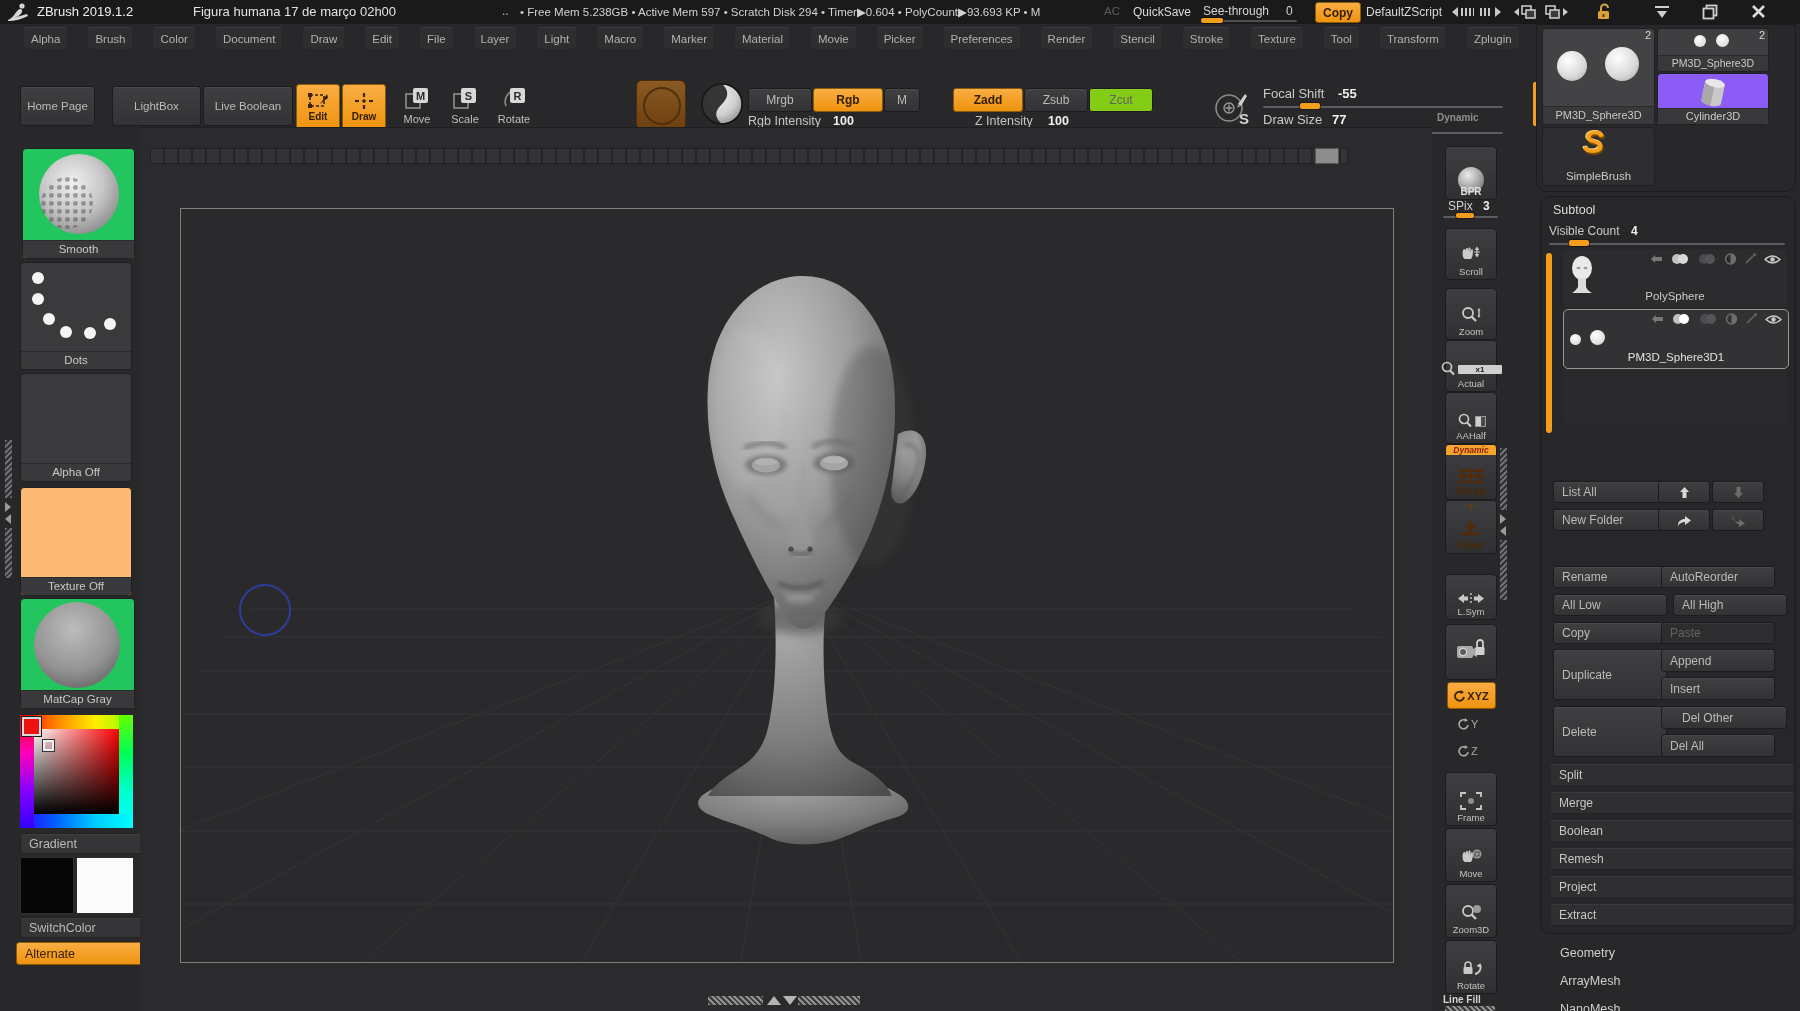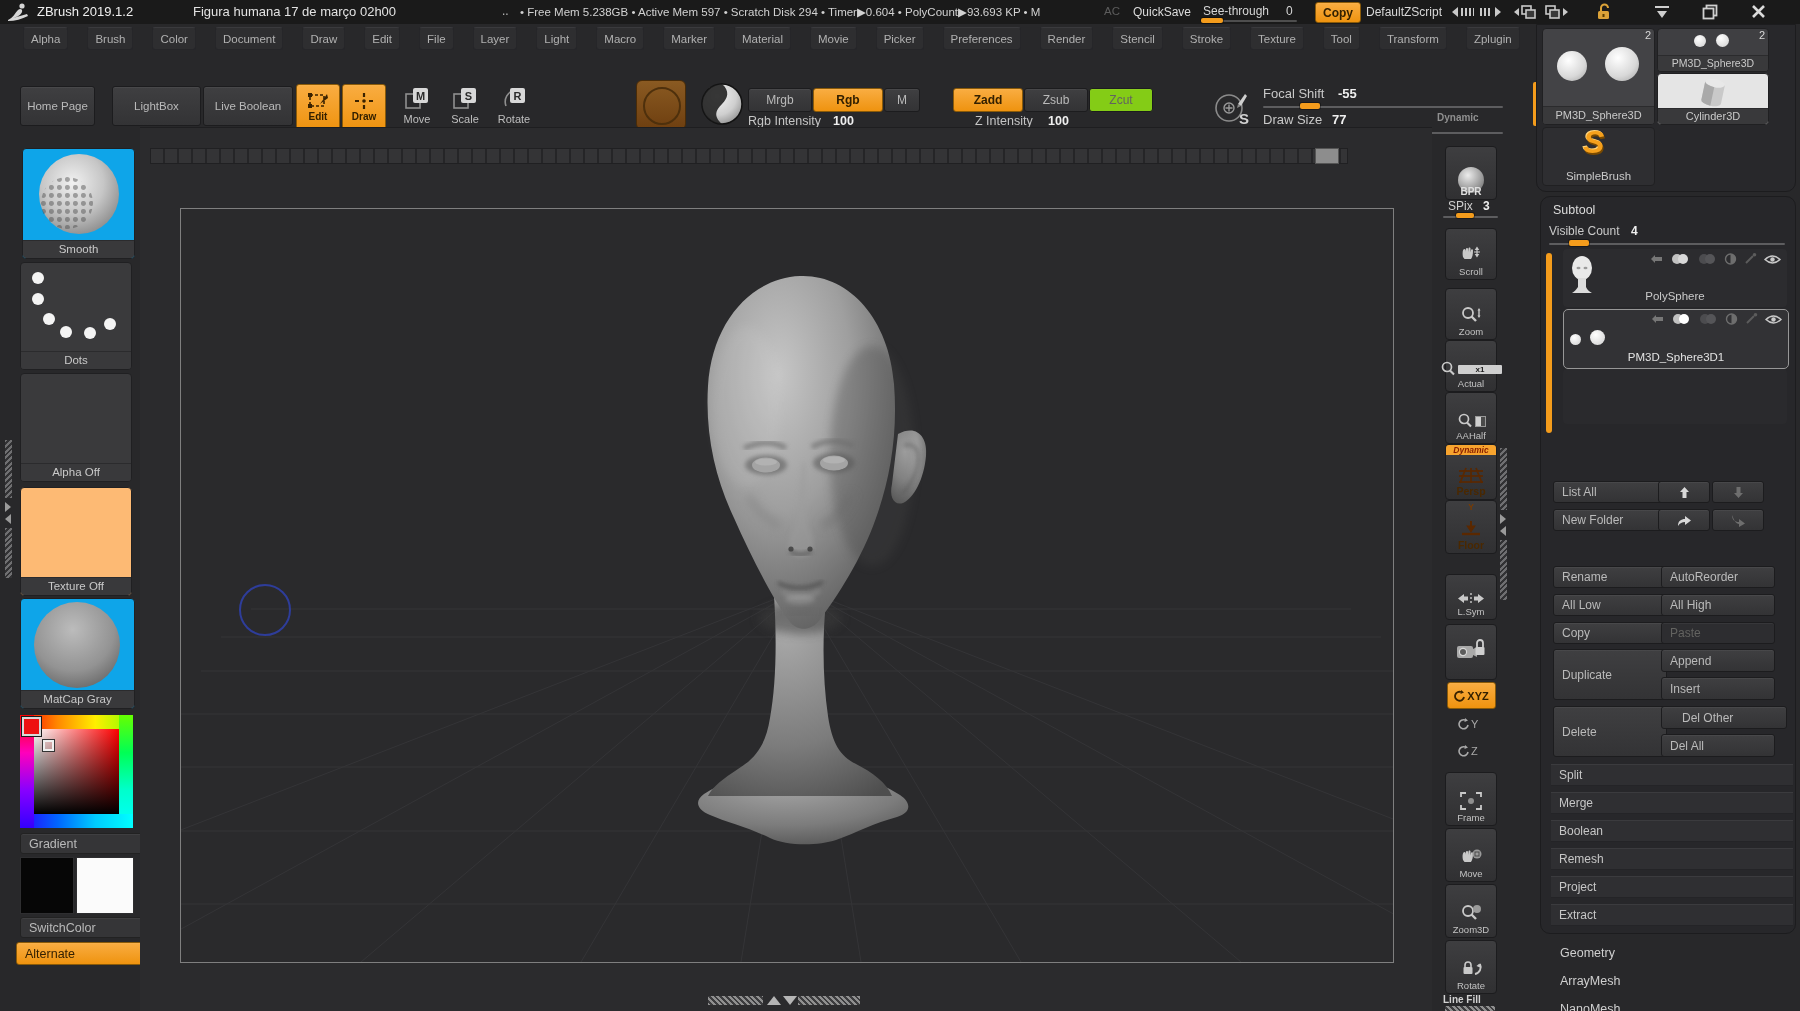--- a/index.html
+++ b/index.html
@@ -7,21 +7,21 @@
   .abs{position:absolute;}
   .flex{display:flex;align-items:center;}
   .btn{background:linear-gradient(#3f3f41,#333335);border:1px solid #1c1c1e;border-radius:3px;color:#bababa;
        display:flex;align-items:center;justify-content:center;font-size:12px;box-shadow:inset 0 1px 0 rgba(255,255,255,.05);white-space:nowrap;}
   .btn.lft{justify-content:flex-start;padding-left:8px;}
   .org{background:linear-gradient(#f9ad42,#ef930f);border-color:#8a5a08;color:#332000;}
   .dim{color:#636360;}
   .track{position:absolute;height:2px;background:#5d5d5f;border-radius:1px;}
   .hndl{position:absolute;background:#f49c1c;border-radius:2px;height:6px;width:17px;box-shadow:0 0 0 1px rgba(0,0,0,.35);}
   .lbl{position:absolute;white-space:nowrap;}
-  .thumb{position:absolute;background:#0ea5e9;border:1px solid #202022;border-radius:4px;overflow:hidden;}
+  .thumb{position:absolute;background:#22c55e;border:1px solid #202022;border-radius:4px;overflow:hidden;}
   .cap{position:absolute;left:0;right:0;bottom:0;background:#39393b;color:#c9c9c9;text-align:center;font-size:11.5px;line-height:17px;border-top:1px solid #2b2b2d;white-space:nowrap;overflow:hidden;}
   .menu-btn{height:21px;padding:0 7px;display:flex;align-items:center;background:#2e2e30;border-radius:3px;
        border:1px solid #262629;border-top-color:#3a3a3d;color:#b1b1b1;font-size:11.5px;white-space:nowrap;}
   .shelfb{position:absolute;display:flex;flex-direction:column;align-items:center;justify-content:flex-end;gap:1px;
        background:linear-gradient(#3e3e40,#303032);border:1px solid #1c1c1e;border-radius:4px;color:#c3c3c3;font-size:9.5px;padding-bottom:2px;}
   .shelfb.org{color:#4a2800;}
   .rowbtn{position:absolute;background:#2f2f32;border-top:1px solid #3b3b3e;border-bottom:1px solid #242427;color:#c6c6c6;font-size:12px;display:flex;align-items:center;padding-left:8px;}
   .dotsh{background:repeating-linear-gradient(45deg,#8f8f8f 0 2px,#3c3c3e 2px 4px);}
   .dotsv{background:repeating-linear-gradient(135deg,#6f6f71 0 2px,#323234 2px 4px);}
   .tri{width:0;height:0;display:inline-block;}
@@ -568,21 +568,21 @@
     <div class="abs" style="left:62px;top:18px;width:34px;height:34px;border-radius:50%;background:radial-gradient(circle at 38% 32%,#fff,#d8d8d8 60%,#9f9f9f);"></div>
     <span class="abs" style="right:3px;top:0;font-size:11px;color:#d8d8d8;">2</span>
     <div class="cap" style="font-size:11px;">PM3D_Sphere3D</div>
   </div>
   <div class="thumb" style="left:1657px;top:28px;width:110px;height:42px;background:#3f3f42;">
     <div class="abs" style="left:36px;top:6px;width:12px;height:12px;border-radius:50%;background:radial-gradient(circle at 38% 32%,#fff,#cfcfcf);"></div>
     <div class="abs" style="left:58px;top:5px;width:13px;height:13px;border-radius:50%;background:radial-gradient(circle at 38% 32%,#fff,#cfcfcf);"></div>
     <span class="abs" style="right:3px;top:0;font-size:11px;color:#d8d8d8;">2</span>
     <div class="cap" style="font-size:10.5px;line-height:15px;">PM3D_Sphere3D</div>
   </div>
-  <div class="thumb" style="left:1657px;top:73px;width:110px;height:50px;background:#e5e5e5;">
+  <div class="thumb" style="left:1657px;top:73px;width:110px;height:50px;background:#8b5cf6;">
     <span class="abs" style="left:38px;top:2px;">
         <svg width="34" height="34" viewBox="0 0 34 34">
           <g transform="rotate(12 17 17)">
             <path d="M7,7 V26 A10,4 0 0 0 27,26 V7 Z" fill="#c9c9c9"></path>
             <ellipse cx="17" cy="7" rx="10" ry="4" fill="#e8e8e8"></ellipse>
             <path d="M7,7 V26 A10,4 0 0 0 17,30 V11 A10,4 0 0 1 7,7 Z" fill="#a9a9a9"></path>
           </g>
         </svg>
       </span>
     <div class="cap" style="font-size:11px;line-height:15px;">Cylinder3D</div>
@@ -713,21 +713,21 @@
       </div>
     <div class="btn abs" style="left:171px;top:312px;width:50px;height:20px;">
         <svg width="16" height="13" viewBox="0 0 16 13">
           <path d="M2,1 C2,6 5,8 9,8 V5 L15,9.5 L9,13 V10 C6,10 4,6 2,1 Z" fill="#6e6e6e"></path>
         </svg>
       </div>
 
     <div class="btn lft abs" style="left:12px;top:369px;width:104px;height:20px;">Rename</div>
     <div class="btn lft abs" style="left:120px;top:369px;width:104px;height:20px;">AutoReorder</div>
     <div class="btn lft abs" style="left:12px;top:397px;width:104px;height:20px;">All Low</div>
-    <div class="btn lft abs" style="left:120px;top:397px;width:104px;height:20px;">All High</div>
+    <div class="btn lft abs" style="left:132px;top:397px;width:104px;height:20px;">All High</div>
     <div class="btn lft abs" style="left:12px;top:425px;width:104px;height:20px;">Copy</div>
     <div class="btn lft abs dim" style="left:120px;top:425px;width:104px;height:20px;background:#2d2d30;">Paste</div>
     <div class="btn lft abs" style="left:12px;top:452px;width:104px;height:49px;">Duplicate</div>
     <div class="btn lft abs" style="left:120px;top:452px;width:104px;height:21px;">Append</div>
     <div class="btn lft abs" style="left:120px;top:480px;width:104px;height:21px;">Insert</div>
     <div class="btn lft abs" style="left:12px;top:509px;width:104px;height:49px;">Delete</div>
     <div class="btn lft abs" style="left:120px;top:509px;width:104px;height:21px;padding-left:20px;">Del Other</div>
     <div class="btn lft abs" style="left:120px;top:537px;width:104px;height:21px;">Del All</div>
 
     <div class="rowbtn" style="left:10px;top:567px;width:234px;height:20px;">Split</div>

